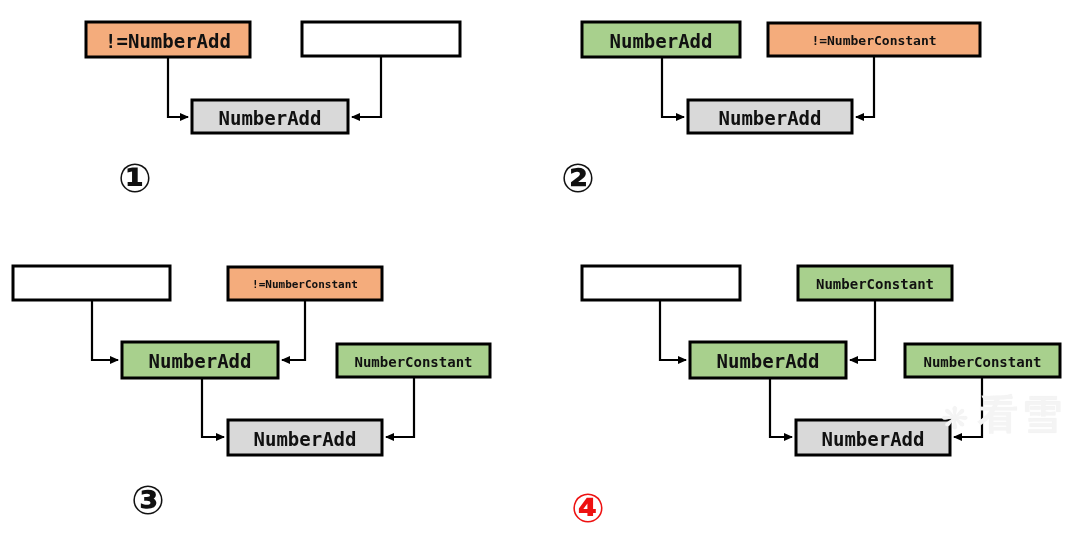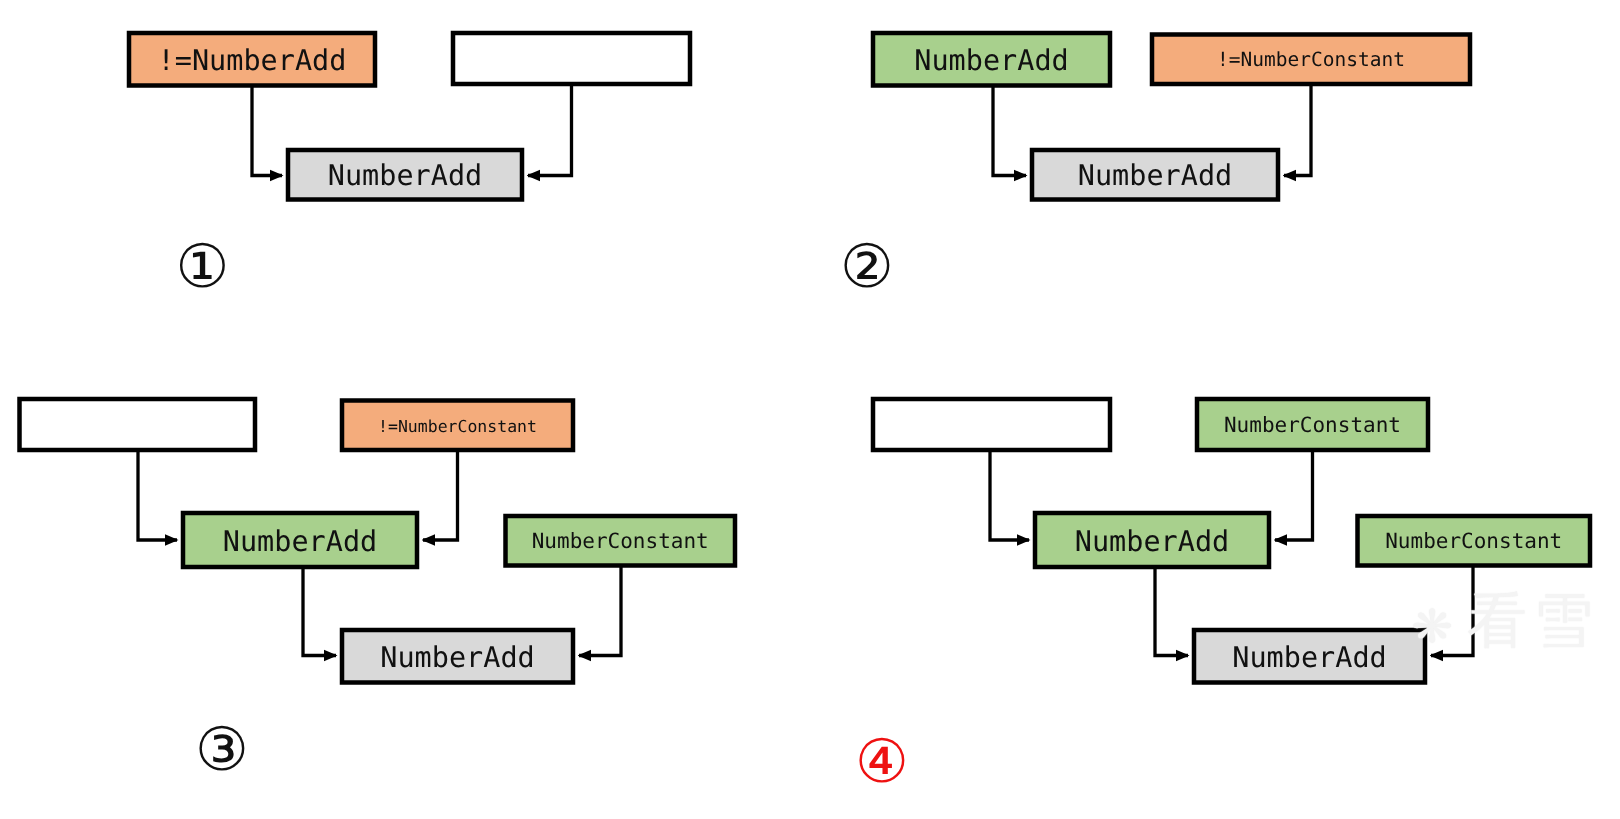--- a/index.html
+++ b/index.html
@@ -12,20 +12,21 @@
     height: 546px;
     font-family: "DejaVu Sans Mono", "Liberation Mono", monospace;
     overflow: hidden;
     position: relative;
   }
   #stage {
     position: relative;
     width: 1080px;
     height: 442px;
     background: #ffffff;
+    font-weight: bold;
   }
   svg#diagram {
     position: absolute;
     left: 0;
     top: 0;
     width: 1080px;
     height: 546px;
     display: block;
   }
   .node-rect {

